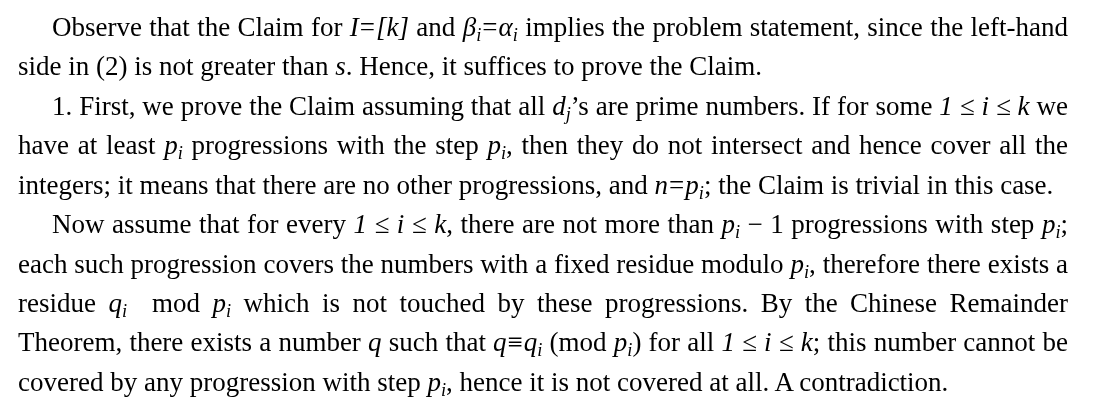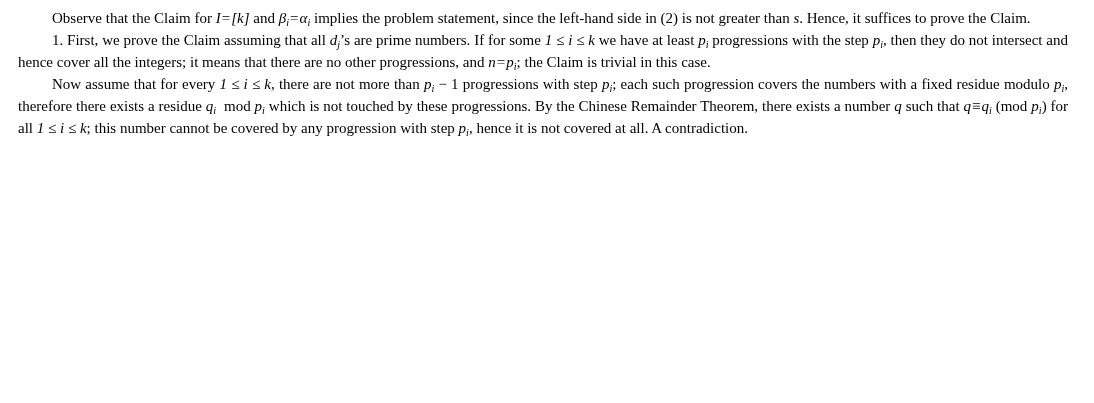--- a/index.html
+++ b/index.html
@@ -15,21 +15,21 @@
   }
   .page {
     width: 1094px;
     height: 403px;
     position: relative;
     box-sizing: border-box;
     padding: 8px 26px 0 18px;
     background: #ffffff;
   }
   .para {
-    font-size: 15px;
+    font-size: 27px;
     line-height: 1.455;
     text-align: justify;
     text-justify: inter-word;
     margin: 0 0 0.5px 0;
     hyphens: none;
   }
   .indent {
     text-indent: 34px;
   }
   .math {

